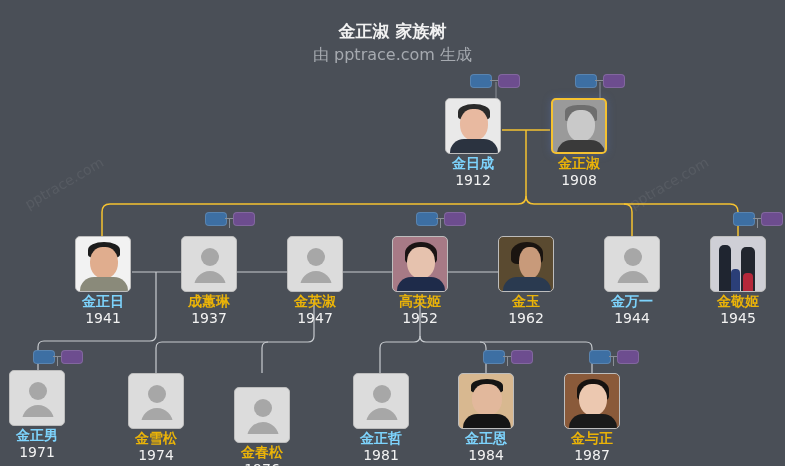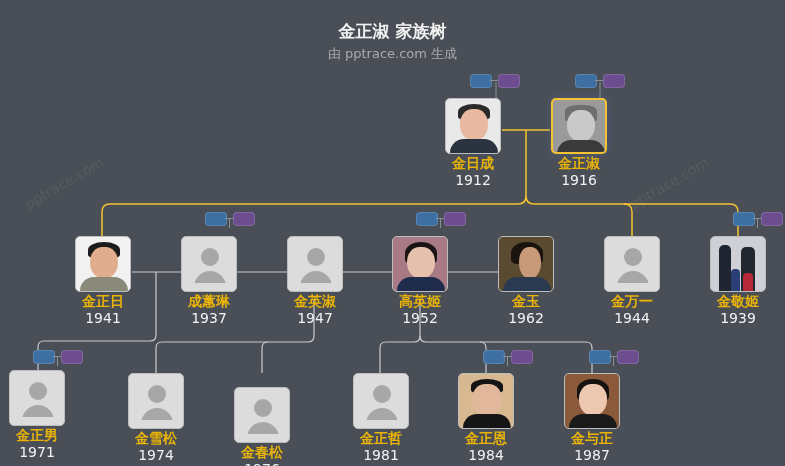--- a/index.html
+++ b/index.html
@@ -8,21 +8,21 @@
     background:#4a4f57;
     font-family:"DejaVu Sans", "Liberation Sans", sans-serif;
     position:relative;
   }
   .title {
     position:absolute; left:0; top:20px; width:785px; text-align:center;
     color:#f2f2f2; font-size:17px; font-weight:bold;
   }
   .subtitle {
     position:absolute; left:0; top:45px; width:785px; text-align:center;
-    color:#a6aab0; font-size:13px;
+    color:#a6aab0; font-size:16px;
   }
   .watermark {
     position:absolute; color:rgba(255,255,255,0.07); font-size:14px;
     transform:rotate(-30deg); white-space:nowrap;
   }
   svg.lines { position:absolute; left:0; top:0; }
   .node { position:absolute; width:60px; text-align:center; }
   .photo {
     width:56px; height:56px; margin:0 auto; border-radius:5px;
     border:1px solid #bdbdbd; background:#dcdcdc; position:relative; overflow:hidden;
@@ -41,21 +41,21 @@
   .photo.pic .face {
     position:absolute; left:14px; top:10px; width:28px; height:32px; border-radius:45% 45% 50% 50%;
   }
   .photo.pic .hair {
     position:absolute; left:12px; top:5px; width:32px; height:16px; border-radius:50% 50% 20% 20%;
   }
   .photo.pic .torso {
     position:absolute; left:4px; top:40px; width:48px; height:18px; border-radius:14px 14px 0 0;
   }
   .name { font-size:14px; font-weight:bold; margin-top:1px; line-height:17px; white-space:nowrap; }
-  .name.male { color:#eab308; }
+  .name.male { color:#7dd3fc; }
   .name.female { color:#eab308; }
   .year { font-size:14px; color:#f2f2f2; line-height:16px; }
   .tags { position:absolute; height:14px; width:60px; }
   .tag {
     position:absolute; top:0; width:20px; height:12px; border-radius:4px;
     border:1px solid rgba(255,255,255,0.15); cursor:pointer;
   }
   .tag.blue { background:#3d6fa3; left:0; }
   .tag.purple { background:#6d4d8f; left:28px; }
   .tag-link { position:absolute; left:20px; top:6px; width:8px; height:1px; background:#8a8f96; }
@@ -152,21 +152,21 @@
   <div class="name male">金日成</div>
   <div class="year">1912</div>
 </div>
 <div class="node" style="left:549px; top:98px;">
   <div class="photo pic highlight" style="background:#9a9a9a;">
     <div class="hair" style="background:#6e6e6e; border-radius:40% 40% 10% 10%;"></div>
     <div class="face" style="background:#c9c9c9;"></div>
     <div class="torso" style="background:#3a3a3a;"></div>
   </div>
   <div class="name female">金正淑</div>
-  <div class="year">1916</div>
+  <div class="year">1908</div>
 </div>
 
 <div class="node" style="left:73px; top:236px;">
   <div class="photo pic" style="background:#f2f2f2;">
     <div class="hair" style="background:#1c1c1c;"></div>
     <div class="face" style="background:#e0ad8e;"></div>
     <div class="torso" style="background:#8a8a7a;"></div>
   </div>
   <div class="name male">金正日</div>
   <div class="year">1941</div>
@@ -214,21 +214,21 @@
   <div class="year">1944</div>
 </div>
 <div class="node" style="left:708px; top:236px;">
   <div class="photo pic" style="background:#cfcfd6;">
     <div style="position:absolute; left:8px; top:8px; width:12px; height:46px; background:#1f2530; border-radius:5px 5px 0 0;"></div>
     <div style="position:absolute; left:30px; top:10px; width:14px; height:44px; background:#22262e; border-radius:5px 5px 0 0;"></div>
     <div style="position:absolute; left:20px; top:32px; width:9px; height:22px; background:#2b3f78; border-radius:4px 4px 0 0;"></div>
     <div style="position:absolute; left:32px; top:36px; width:10px; height:18px; background:#b5283a; border-radius:4px 4px 0 0;"></div>
   </div>
   <div class="name female">金敬姬</div>
-  <div class="year">1939</div>
+  <div class="year">1945</div>
 </div>
 
 <div class="node" style="left:7px; top:370px;">
   <div class="photo">
       <div class="av-head"></div>
       <div class="av-body"></div>
     </div>
   <div class="name male">金正男</div>
   <div class="year">1971</div>
 </div>

